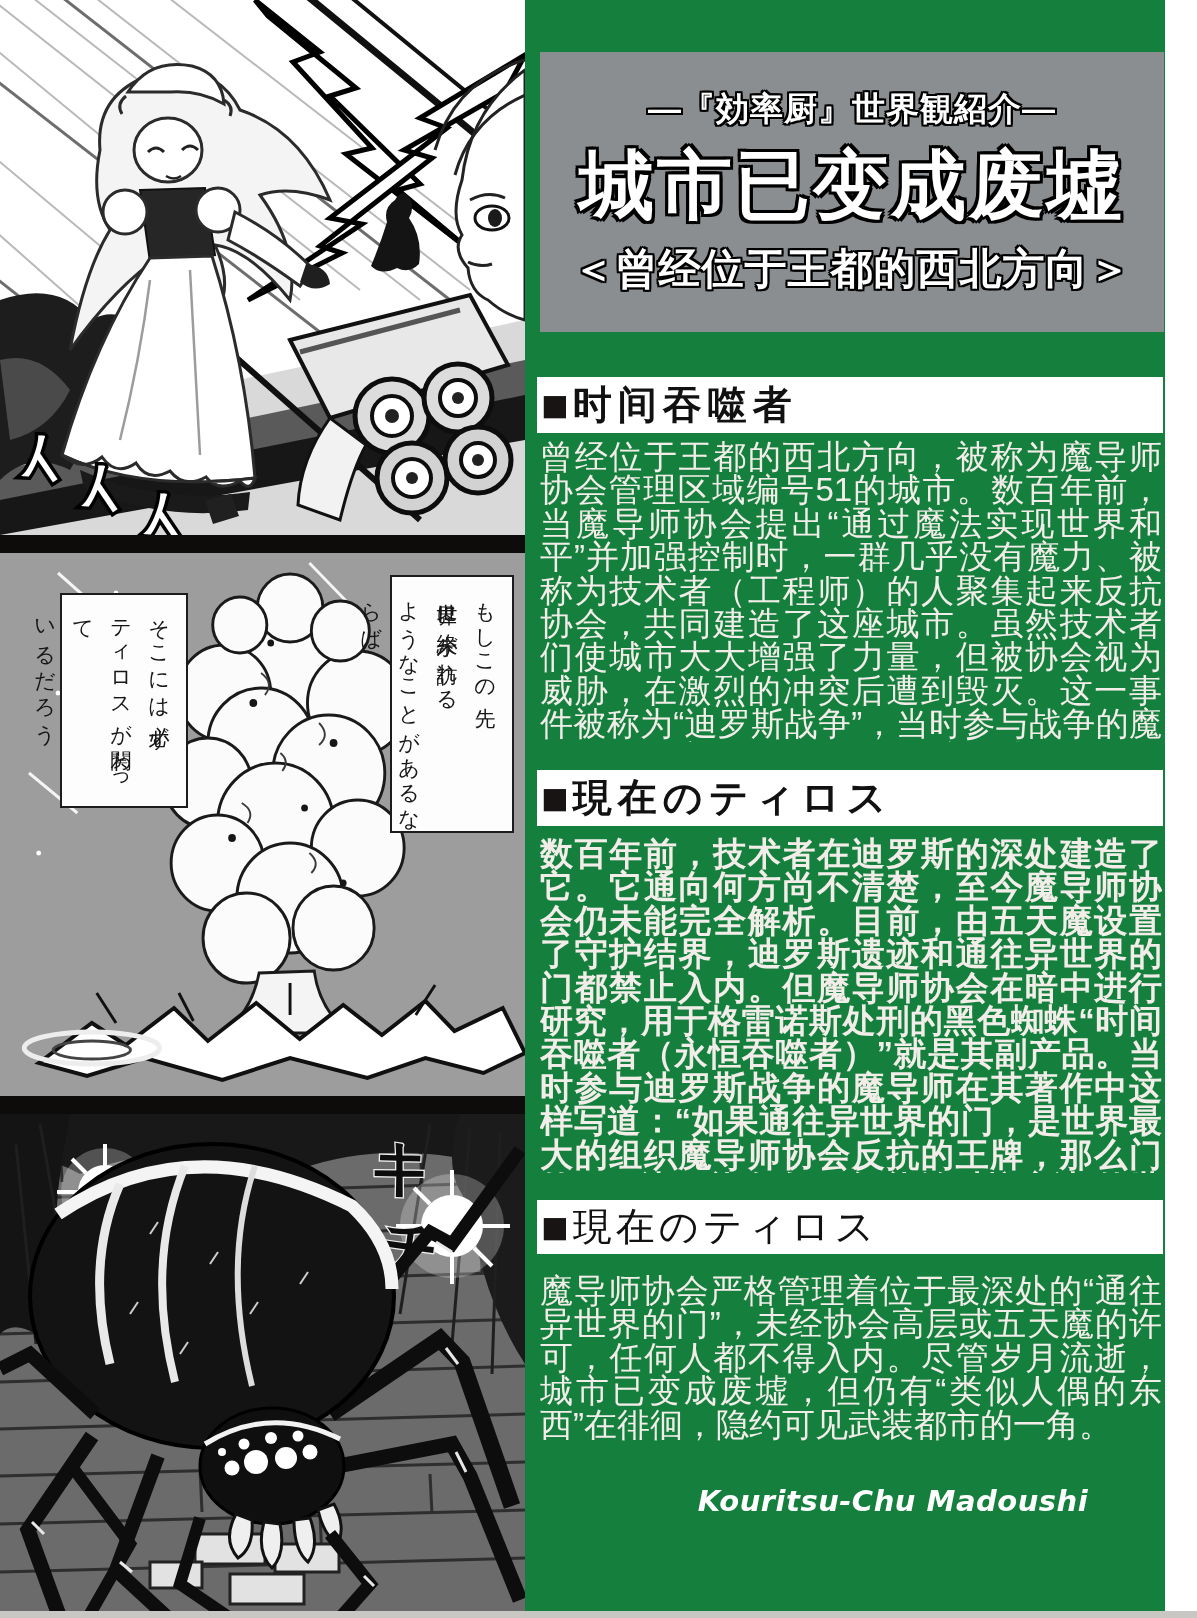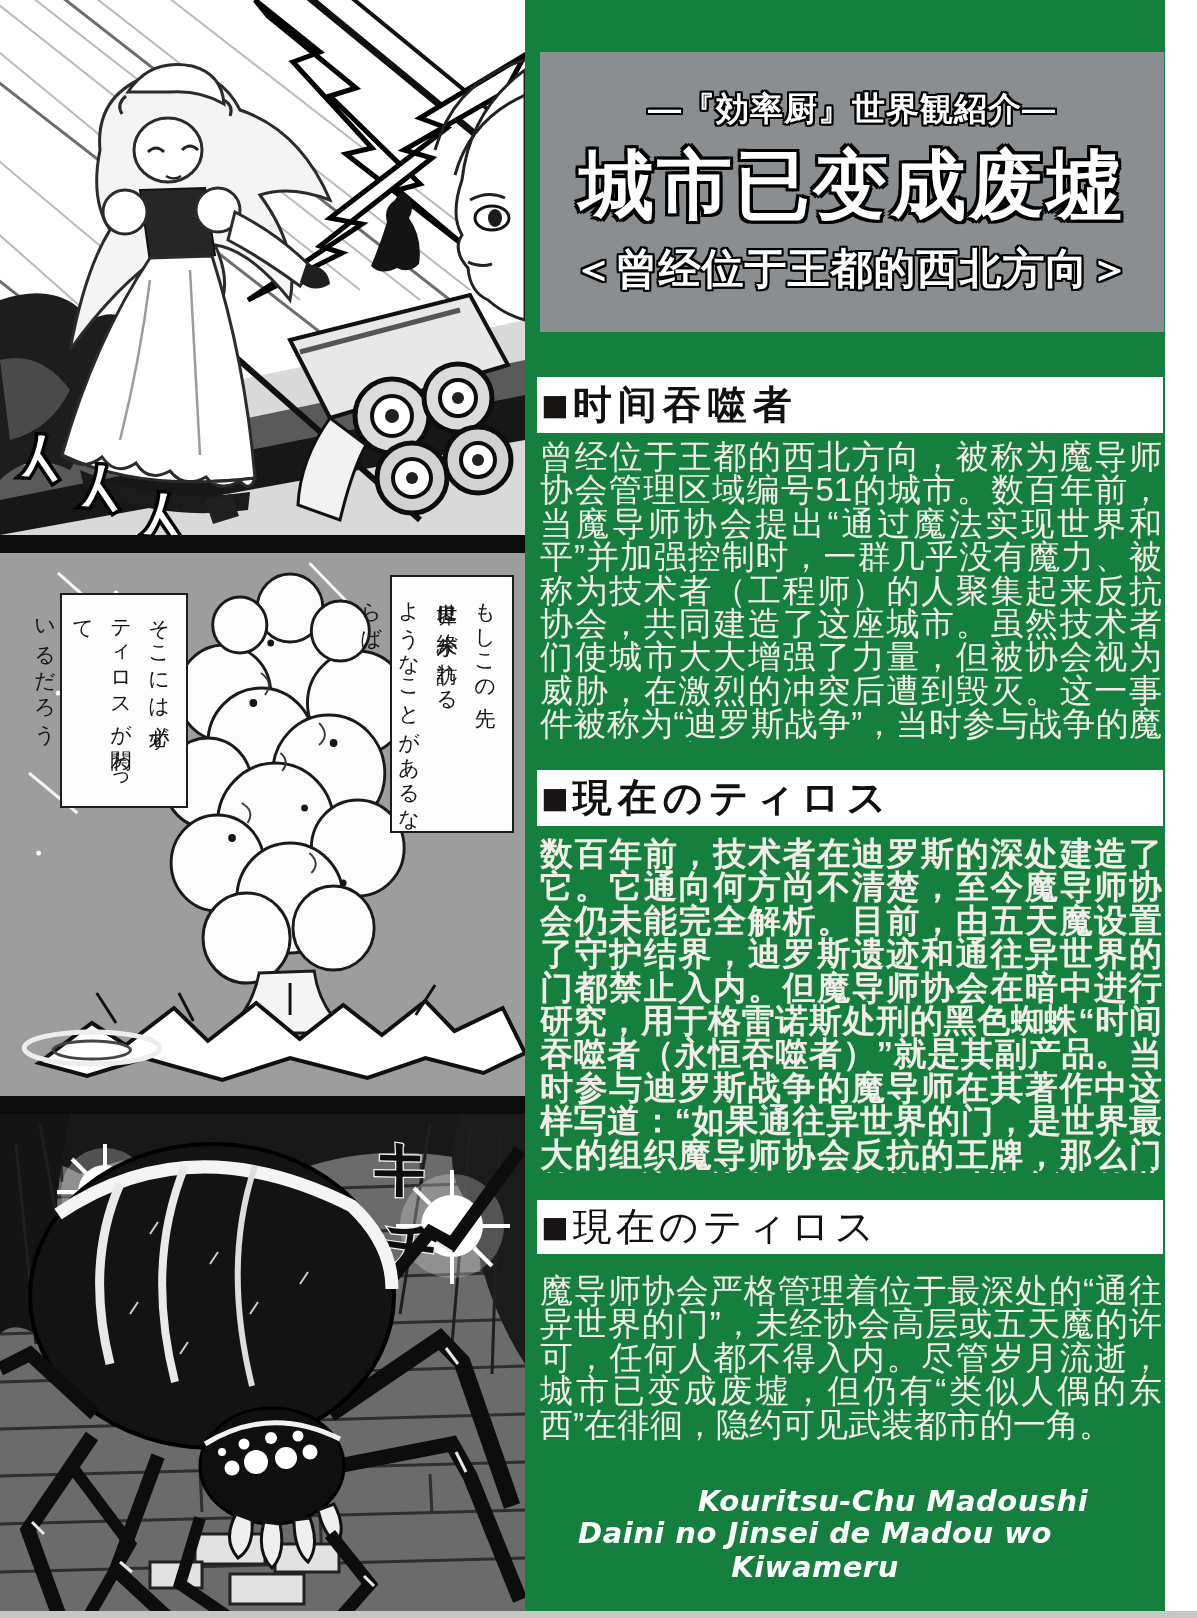--- a/index.html
+++ b/index.html
@@ -393,18 +393,17 @@
     </div>
     <div class="sec-body body2">数百年前，技术者在迪罗斯的深处建造了它。它通向何方尚不清楚，至今魔导师协会仍未能完全解析。目前，由五天魔设置了守护结界，迪罗斯遗迹和通往异世界的门都禁止入内。但魔导师协会在暗中进行研究，用于格雷诺斯处刑的黑色蜘蛛“时间吞噬者（永恒吞噬者）”就是其副产品。当时参与迪罗斯战争的魔导师在其著作中这样写道：“如果通往异世界的门，是世界最大的组织魔导师协会反抗的王牌，那么门的另一边可能存在一个‘能够对抗魔法’的世界。”</div>
 
     <div class="sec-bar bar3">
       <span class="sec-marker">■</span>
       <span class="sec-head serif">現在のティロス</span>
     </div>
     <div class="sec-body body3">魔导师协会严格管理着位于最深处的“通往异世界的门”，未经协会高层或五天魔的许可，任何人都不得入内。尽管岁月流逝，城市已变成废墟，但仍有“类似人偶的东西”在徘徊，隐约可见武装都市的一角。</div>
 
     <div class="footer-line f1">Kouritsu-Chu Madoushi</div>
-    <div class="footer-line f2">Daini no Jinsei de Madou wo Kiwameru</div>
   </div>
 
   <div class="right-margin"></div>
   <div class="bottom-edge"></div>
 </div>
 
 </body></html>

